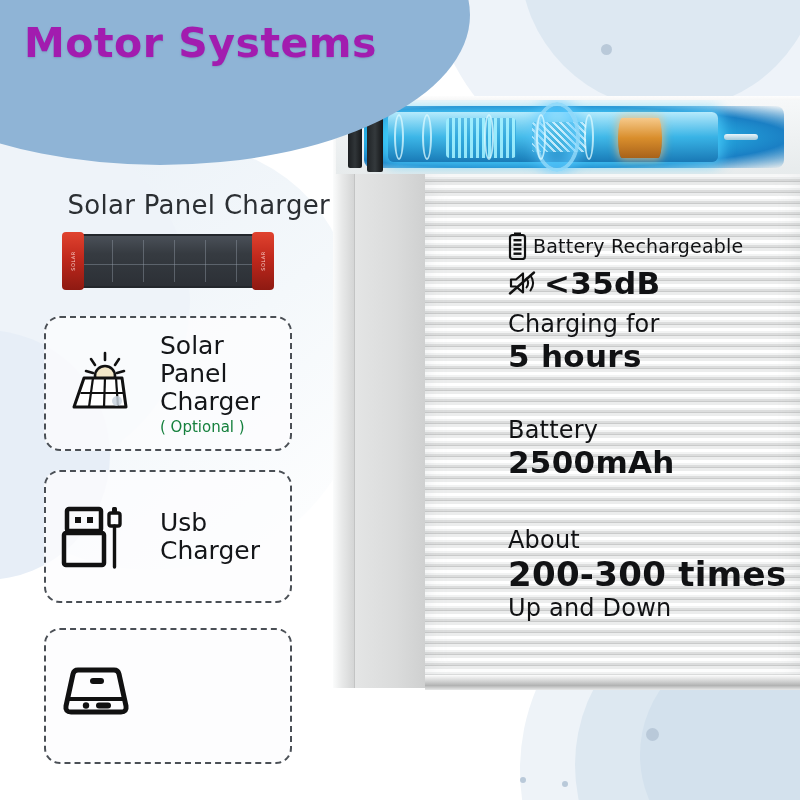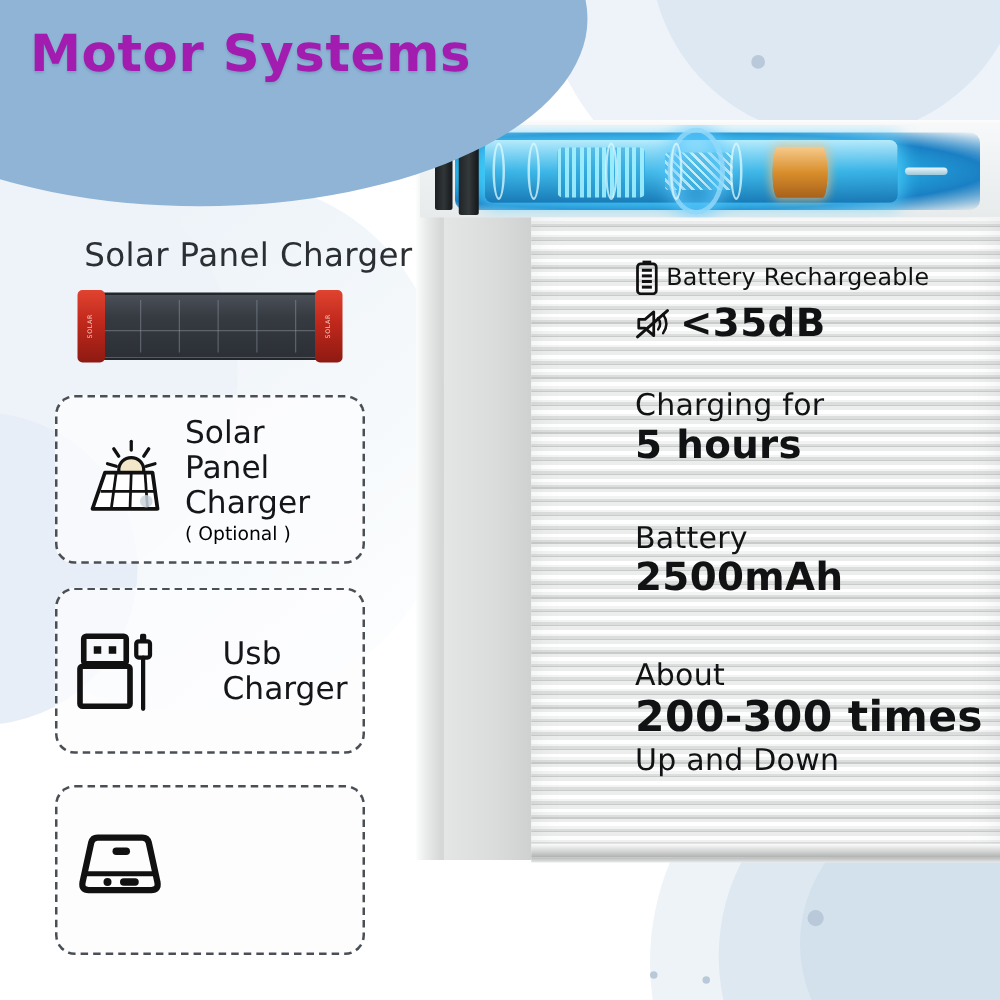--- a/index.html
+++ b/index.html
@@ -140,21 +140,21 @@
     position:absolute; left:105px; top:579px; width:375px; height:11px;
     background:linear-gradient(180deg,#fcfcfc,#cfd0d0 60%,#aeafaf);
   }
   .door-floor {
     position:absolute; left:105px; top:590px; width:375px; height:4px;
     background:linear-gradient(180deg,#b8b9b9,#e8e9e9);
   }
 
   
   .spec-block { position:absolute; color:#111214; font-family:"DejaVu Sans", sans-serif; }
-  .spec-ico-row { display:flex; align-items:center; gap:6px; }
+  .spec-ico-row { display:flex; align-items:center; gap:6px;margin-top:24px; }
   .spec-small { font-size:19px; font-weight:400; letter-spacing:.2px; }
   .spec-mid   { font-size:24px; font-weight:400; letter-spacing:.2px; }
   .spec-big   { font-size:31px; font-weight:700; letter-spacing:.3px; }
   .spec-huge  { font-size:34px; font-weight:700; letter-spacing:.3px; }
 
   .sp-batt { left:188px; top:112px; }
   .sp-db   { left:188px; top:145px; }
   .sp-chg  { left:188px; top:214px; }
   .sp-bat2 { left:188px; top:320px; }
   .sp-times{ left:188px; top:430px; }
@@ -183,29 +183,29 @@
   .sp-cap.l { left:0px; } .sp-cap.r { right:0px; }
   .sp-cap span {
     font-size:5px; color:#f7c9c3; letter-spacing:.5px;
     transform:rotate(-90deg); white-space:nowrap;
   }
 
   .feat {
     position:absolute; left:44px; width:248px;
     border:2px dashed #4a4f55; border-radius:16px;
     background:rgba(252,253,254,.78);
-    display:flex; align-items:center; gap:14px; padding:10px 12px;justify-content:space-between;
+    display:flex; align-items:center; gap:26px; padding:10px 12px;
   }
   .f1 { top:316px; height:135px; }
   .f2 { top:470px; height:133px; }
   .f3 { top:628px; height:136px; }
   .feat-ico { width:76px; flex:0 0 76px; display:flex; align-items:center; justify-content:center; }
   .feat-txt { color:#141619; }
   .feat-l1 { font-size:25px; line-height:1.12; font-weight:400; }
-  .feat-sub { font-size:15px; margin-top:2px; color:#000000; }
+  .feat-sub { font-size:15px; margin-top:2px; color:#15803d; }
 </style>
 </head>
 <body>
 
 <div id="stage">
 
   <div class="bg-layer">
     <div class="blob b1"></div>
     <div class="blob b2"></div>
     <div class="wash"></div>

